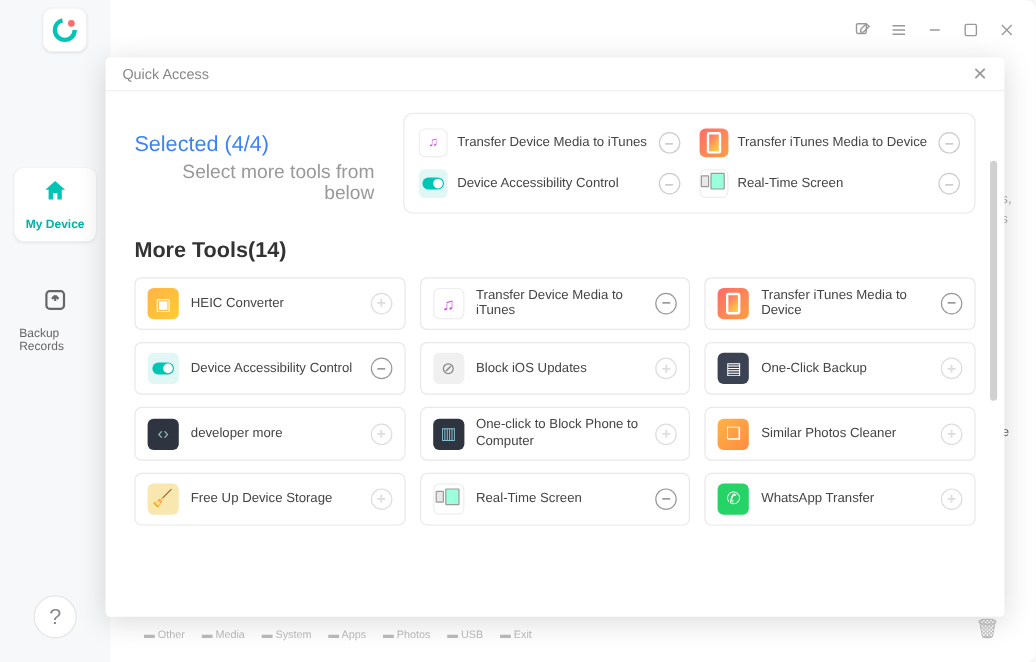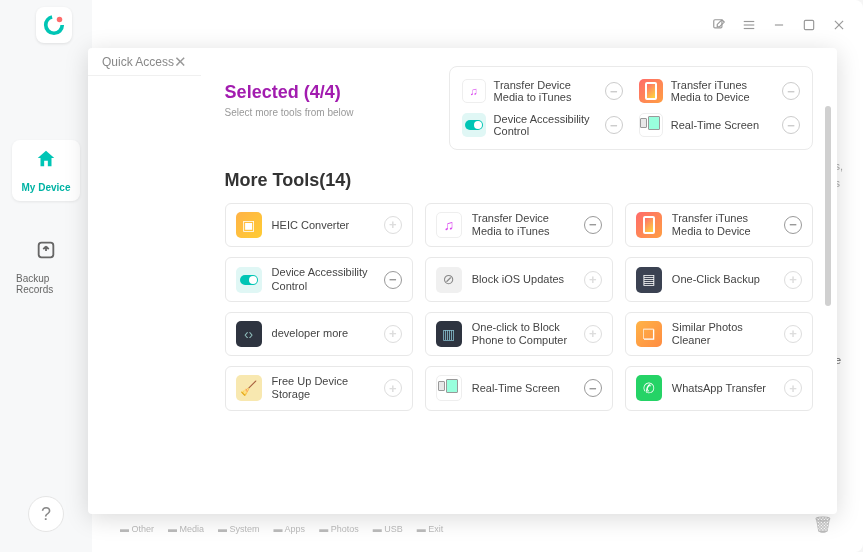--- a/index.html
+++ b/index.html
@@ -28,29 +28,29 @@
     
     .main-bg { position: absolute; left: 92px; top: 50px; right: 0; bottom: 0; padding: 20px; }
     .bg-hint-top { position: absolute; right: 28px; top: 60px; width: 28px; height: 28px; background: #fff; border: 1px solid #e8e8e8; border-radius: 6px; display: flex; align-items: center; justify-content: center; color: #999; }
     .bg-hint-text { position: absolute; right: 20px; top: 108px; color: #aaa; font-size: 11px; text-align: left; line-height: 1.5; }
     .bg-teal { position: absolute; right: 28px; top: 200px; width: 20px; height: 36px; background: #00c5b5; border-radius: 4px; }
     .bg-pen { position: absolute; right: 28px; top: 60px; color: #999; }
     .bg-pen2 { position: absolute; right: 28px; top: 260px; color: #999; }
     .bg-device { position: absolute; right: 22px; top: 304px; color: #666; font-size: 11px; }
     
     
-    .dialog { position: absolute; left: 88px; top: 48px; right: 26px; bottom: 38px; background: #fff; border-radius: 4px; box-shadow: 0 4px 24px rgba(0,0,0,0.15); display: flex; flex-direction: row; z-index: 10; }
+    .dialog { position: absolute; left: 88px; top: 48px; right: 26px; bottom: 38px; background: #fff; border-radius: 4px; box-shadow: 0 4px 24px rgba(0,0,0,0.15); display: flex; flex-direction: column; z-index: 10; }
     .dialog-header { height: 28px; display: flex; align-items: center; justify-content: space-between; padding: 0 14px; font-size: 12px; color: #888; border-bottom: 1px solid #f0f0f0; }
     .dialog-close { cursor: pointer; color: #999; font-size: 15px; }
     .dialog-body { flex: 1; padding: 18px 24px 10px 24px; overflow: hidden; position: relative; }
     
     .section-top { display: flex; align-items: flex-start; gap: 24px; }
     .selected-labels { flex: 0 0 200px; padding-top: 16px; }
-    .selected-title { font-size: 18px; font-weight: 700; color: #a21caf; }
-    .selected-sub { font-size: 10px; color: #999; margin-top: 4px; }
+    .selected-title { font-size: 18px; font-weight: 400; color: #3b82f6; }
+    .selected-sub { font-size: 16px; color: #999; margin-top: 4px; text-align: right; }
     
     .selected-grid { flex: 1; border: 1px solid #eaeaea; border-radius: 8px; padding: 12px; display: grid; grid-template-columns: 1fr 1fr; gap: 10px 16px; }
     .sel-item { display: flex; align-items: center; gap: 8px; font-size: 11px; color: #444; }
     .sel-item .tool-icon { width: 24px; height: 24px; border-radius: 5px; flex-shrink: 0; display: flex; align-items: center; justify-content: center; }
     .sel-item .label { flex: 1; }
     .sel-item .action { width: 18px; height: 18px; border: 1.5px solid #ccc; border-radius: 50%; display: flex; align-items: center; justify-content: center; color: #ccc; font-size: 13px; font-weight: bold; cursor: pointer; }
     
     .more-title { font-size: 18px; font-weight: 700; color: #333; margin-top: 20px; margin-bottom: 12px; }
     
     .tools-grid { display: grid; grid-template-columns: 1fr 1fr 1fr; gap: 10px 12px; }

